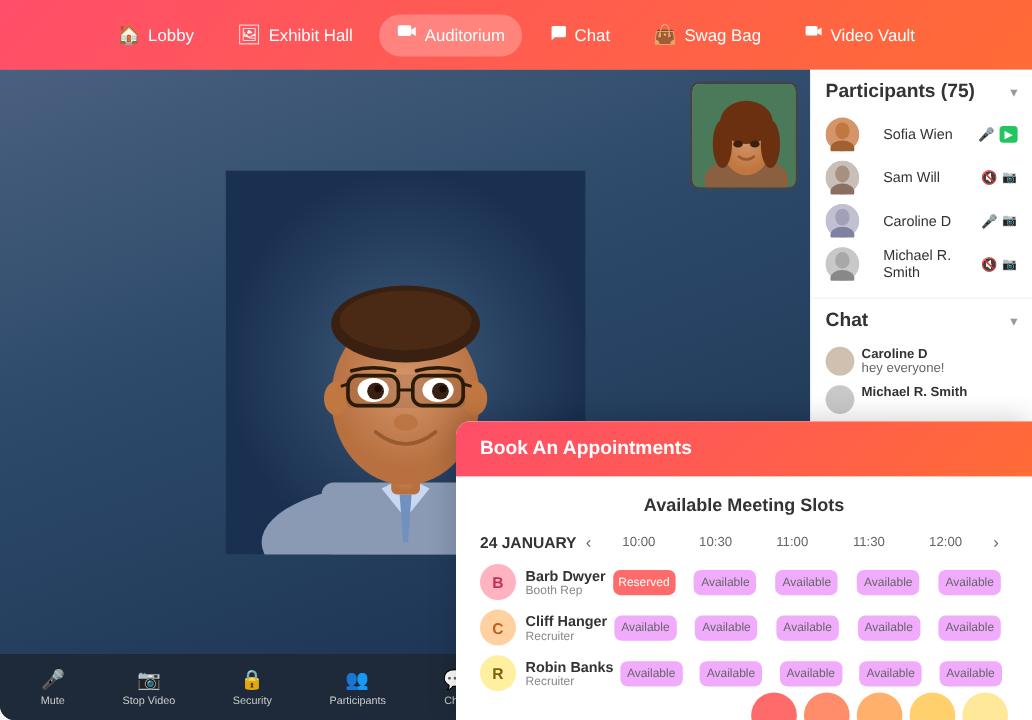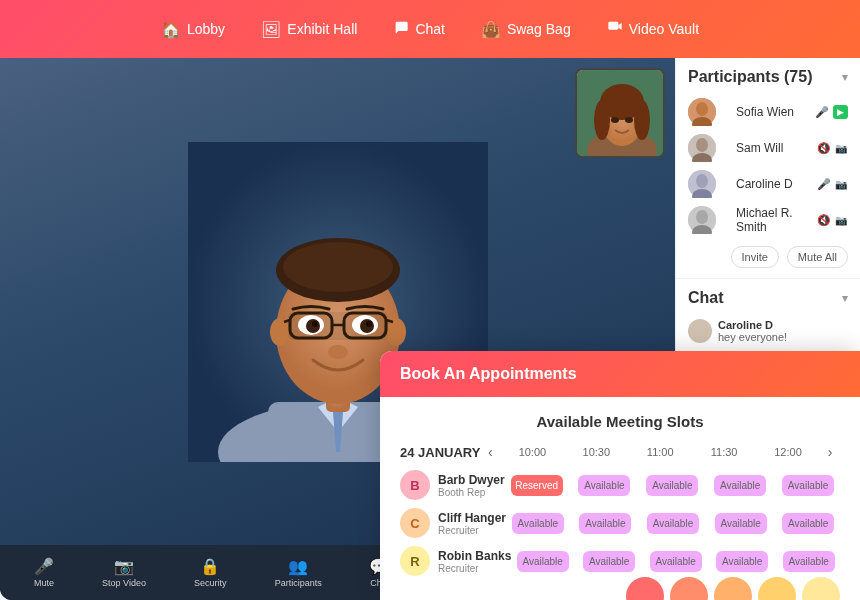--- a/index.html
+++ b/index.html
@@ -408,20 +408,29 @@
 
   <nav class="top-nav">
     <div class="nav-item">
       <span class="nav-icon">🏠</span>
       <span>Lobby</span>
     </div>
     <div class="nav-item">
       <span class="nav-icon">🖼</span>
       <span>Exhibit Hall</span>
     </div>
+    <div class="nav-item active">
+      <span class="nav-icon">
+        <svg width="18" height="18" viewBox="0 0 24 24" fill="white">
+            <rect x="2" y="4" width="15" height="12" rx="2" fill="white"></rect>
+            <path d="M17 9l5-3v10l-5-3V9z" fill="white"></path>
+          </svg>
+      </span>
+      <span>Auditorium</span>
+    </div>
     <div class="nav-item">
       <span class="nav-icon">
         <svg width="16" height="16" viewBox="0 0 24 24" fill="white">
             <path d="M4 4h16c1.1 0 2 .9 2 2v10c0 1.1-.9 2-2 2H8l-4 4V6c0-1.1.9-2 2-2z"></path>
           </svg>
       </span>
       <span>Chat</span>
     </div>
     <div class="nav-item">
       <span class="nav-icon">👜</span>
@@ -623,24 +632,20 @@
                 <ellipse cx="14" cy="26" rx="10" ry="7" fill="#888888"></ellipse>
               </svg>
           </div>
           <span class="participant-name">Michael R. Smith</span>
           <div class="participant-icons">
             <span class="p-icon muted">🔇</span>
             <span class="p-icon muted" style="font-size:10px;">📷</span>
           </div>
         </div>
 
-        <div class="action-buttons">
-          <button class="action-btn">Invite</button>
-          <button class="action-btn">Mute All</button>
-        </div>
       </div>
 
       <div class="panel-section">
         <div class="section-header">
           <span class="section-title">Chat</span>
           <span class="chevron">▾</span>
         </div>
 
         <div class="chat-message">
           <div class="chat-avatar" style="background:#d0c0b0;"></div>

